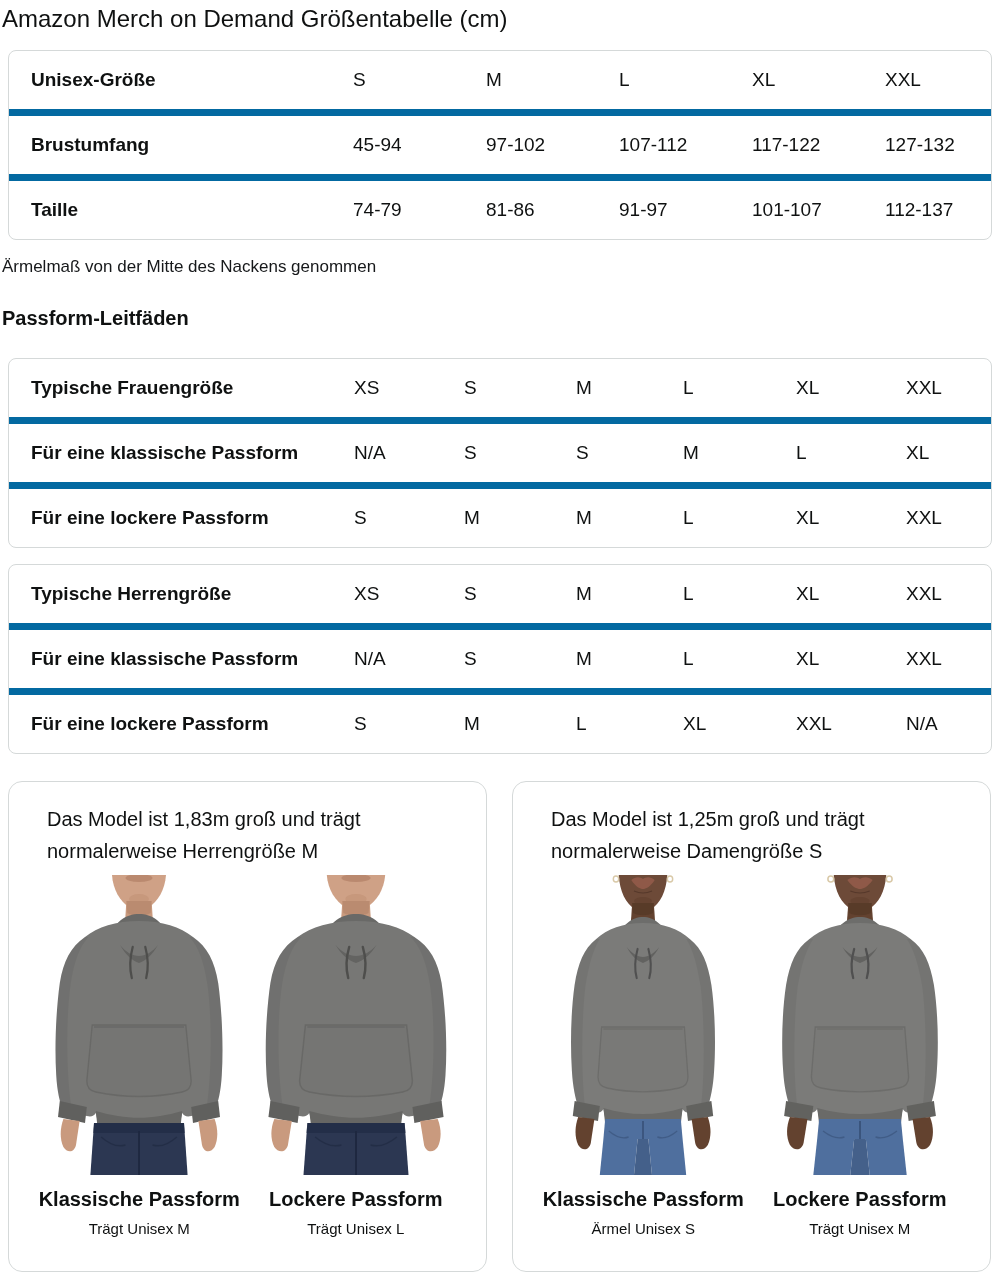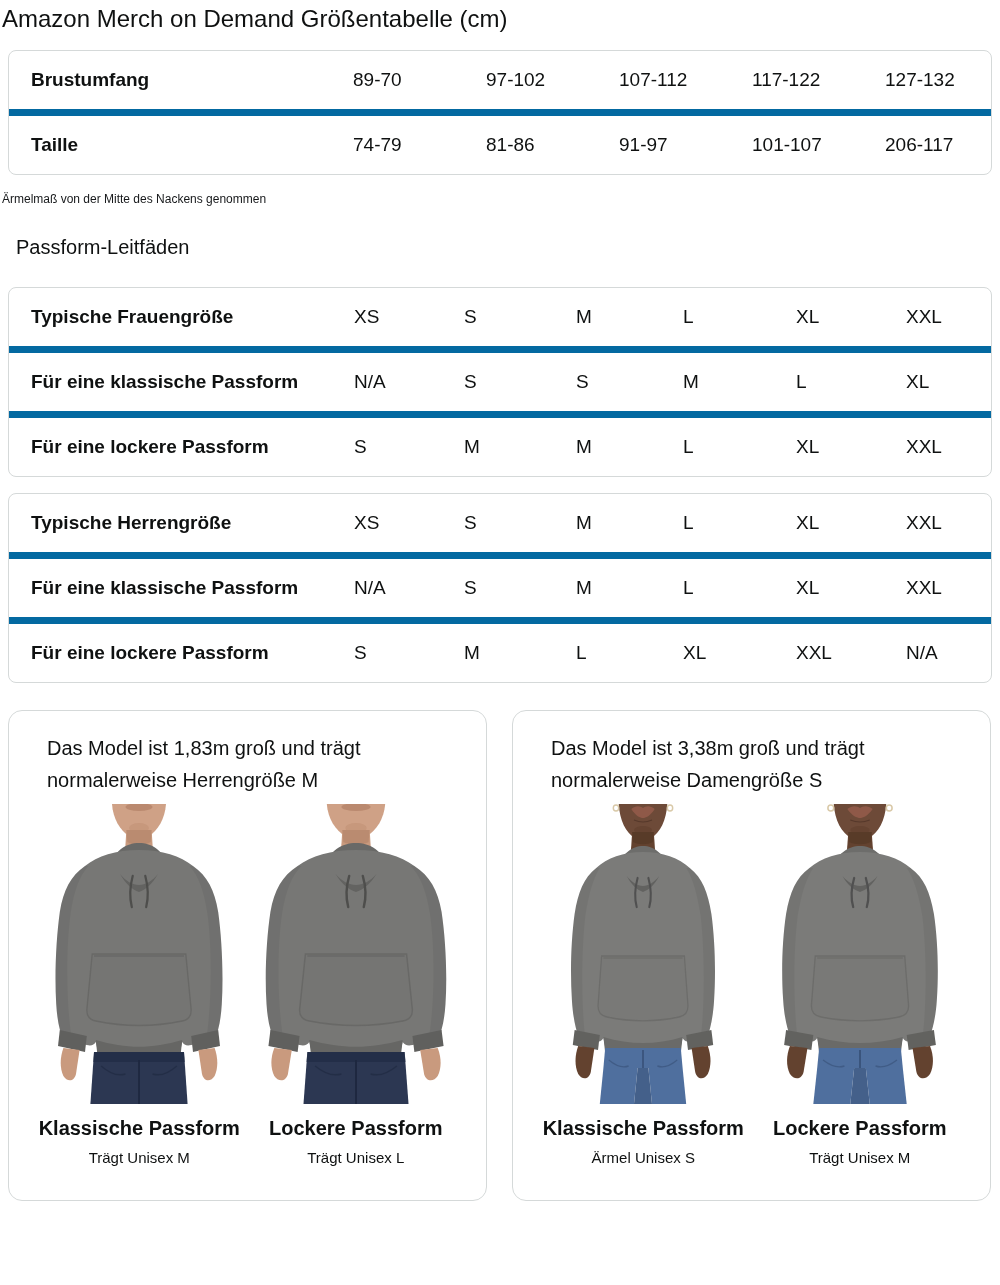--- a/index.html
+++ b/index.html
@@ -23,24 +23,24 @@
     background:#fff;
   }
   table.size-tbl td{
     font-size:19px;height:58px;vertical-align:middle;
     padding:0;white-space:nowrap;
   }
   table.size-tbl tr + tr td{border-top:7px solid #0369a1;}
   table.size-tbl td.lbl{padding-left:22px;font-weight:700;}
 
   .note{
-    font-size:12px;margin:17px 0 0 2px;color:#16181a;
+    font-size:17px;margin:17px 0 0 2px;color:#16181a;
   }
   .section-heading{
-    font-size:20px;font-weight:400;margin:30px 0 0 16px;
+    font-size:20px;font-weight:700;margin:30px 0 0 2px;
   }
 
   .cards-row{
     display:flex;gap:25px;margin:27px 0 0 8px;
   }
   .model-card{
     box-sizing:border-box;width:479px;min-height:491px;
     border:1px solid #d5d9d9;border-radius:14px;
     padding:21px 22px 20px 22px;background:#fff;
   }
@@ -70,35 +70,43 @@
   <table class="size-tbl">
     <colgroup>
         <col style="width:344px">
         <col style="width:133px">
         <col style="width:133px">
         <col style="width:133px">
         <col style="width:133px">
         <col>
       </colgroup>
     <tbody>
+        <tr>
+      <td class="lbl">Unisex-Größe</td>
+      <td>S</td>
+      <td>M</td>
+      <td>L</td>
+      <td>XL</td>
+      <td>XXL</td>
+    </tr>
     <tr>
       <td class="lbl">Brustumfang</td>
-      <td>89-70</td>
+      <td>45-94</td>
       <td>97-102</td>
       <td>107-112</td>
       <td>117-122</td>
       <td>127-132</td>
     </tr>
     <tr>
       <td class="lbl">Taille</td>
       <td>74-79</td>
       <td>81-86</td>
       <td>91-97</td>
       <td>101-107</td>
-      <td>206-117</td>
+      <td>112-137</td>
     </tr>
   </tbody>
     </table>
 
   <div class="note">Ärmelmaß von der Mitte des Nackens genommen</div>
 
   <div class="section-heading">Passform-Leitfäden</div>
 
   <table class="size-tbl" style="margin-top:28px;">
     <colgroup>
@@ -282,21 +290,21 @@
           <svg width="214" height="300" viewBox="0 0 220 300" preserveAspectRatio="none">
               <use href="#fig-male"></use>
             </svg>
           <div class="fit-label">Lockere Passform</div>
           <div class="size-label">Trägt Unisex L</div>
         </div>
       </div>
     </div>
 
     <div class="model-card">
-      <div class="card-desc">Das Model ist 3,38m groß und trägt normalerweise Damengröße S</div>
+      <div class="card-desc">Das Model ist 1,25m groß und trägt normalerweise Damengröße S</div>
       <div class="figures">
         <div class="fig-col">
           <svg width="198" height="300" viewBox="0 0 220 300" preserveAspectRatio="none">
               <use href="#fig-female"></use>
             </svg>
           <div class="fit-label">Klassische Passform</div>
           <div class="size-label">Ärmel Unisex S</div>
         </div>
         <div class="fig-col">
           <svg width="214" height="300" viewBox="0 0 220 300" preserveAspectRatio="none">

